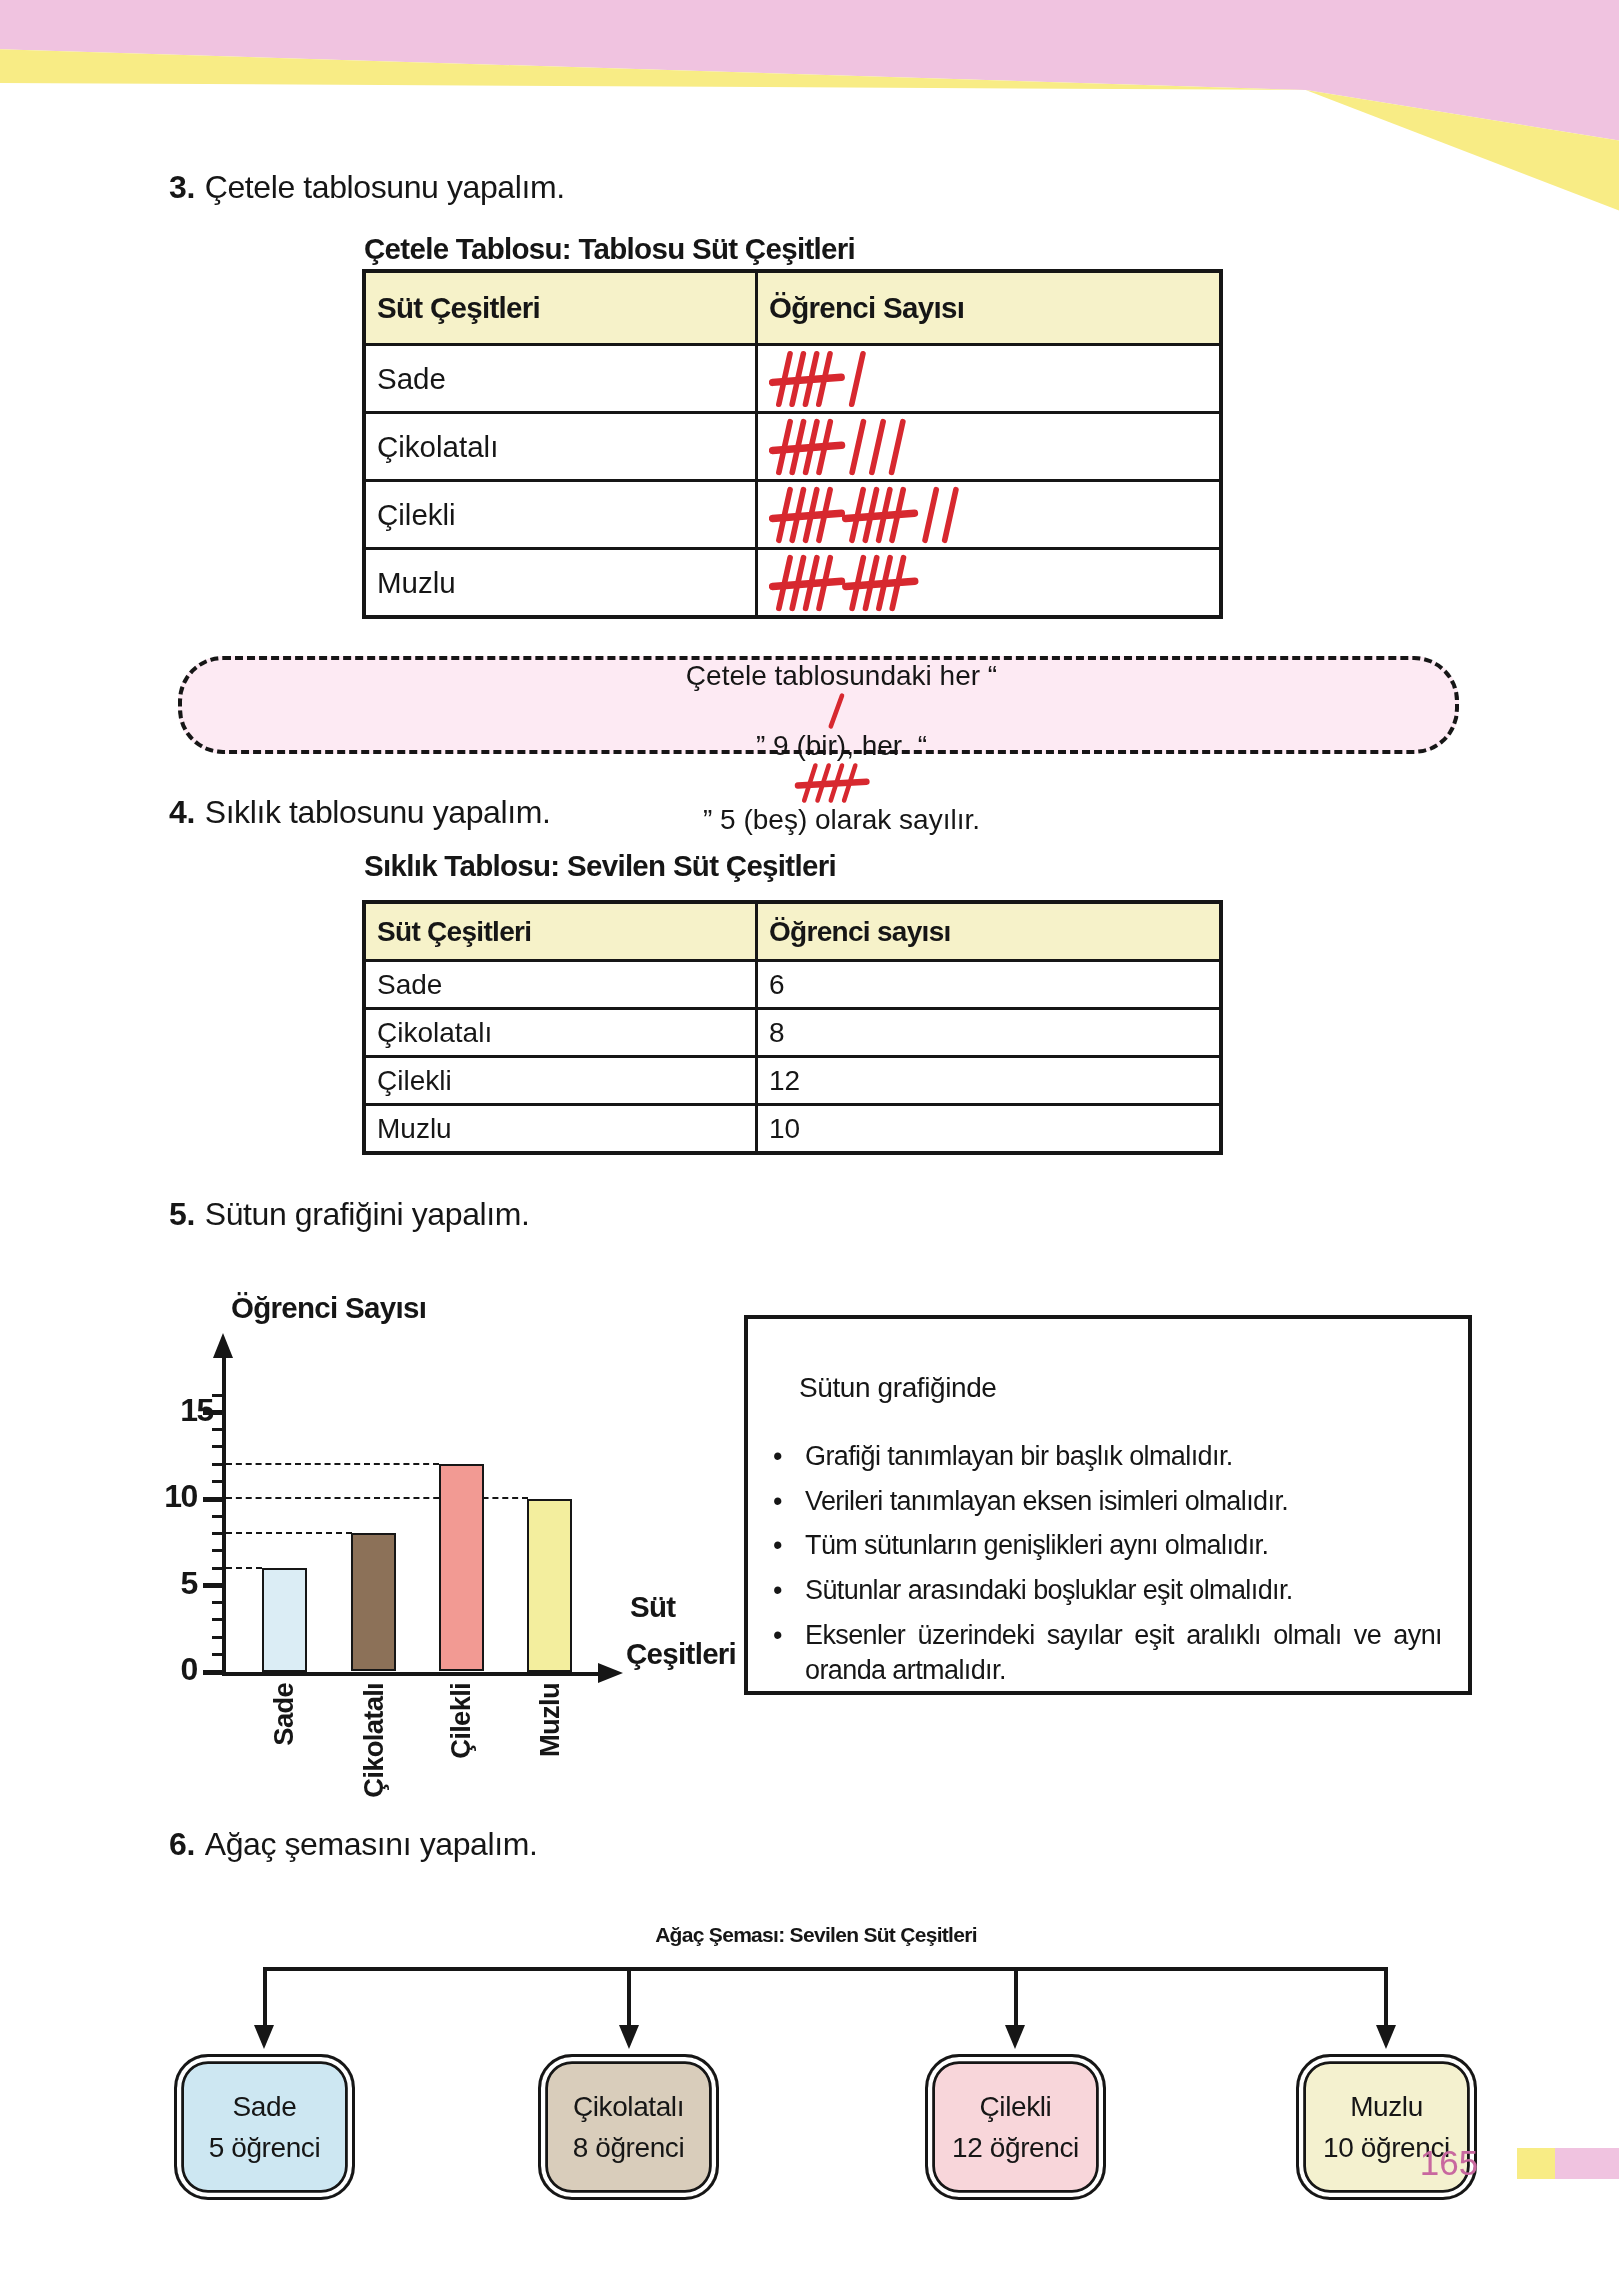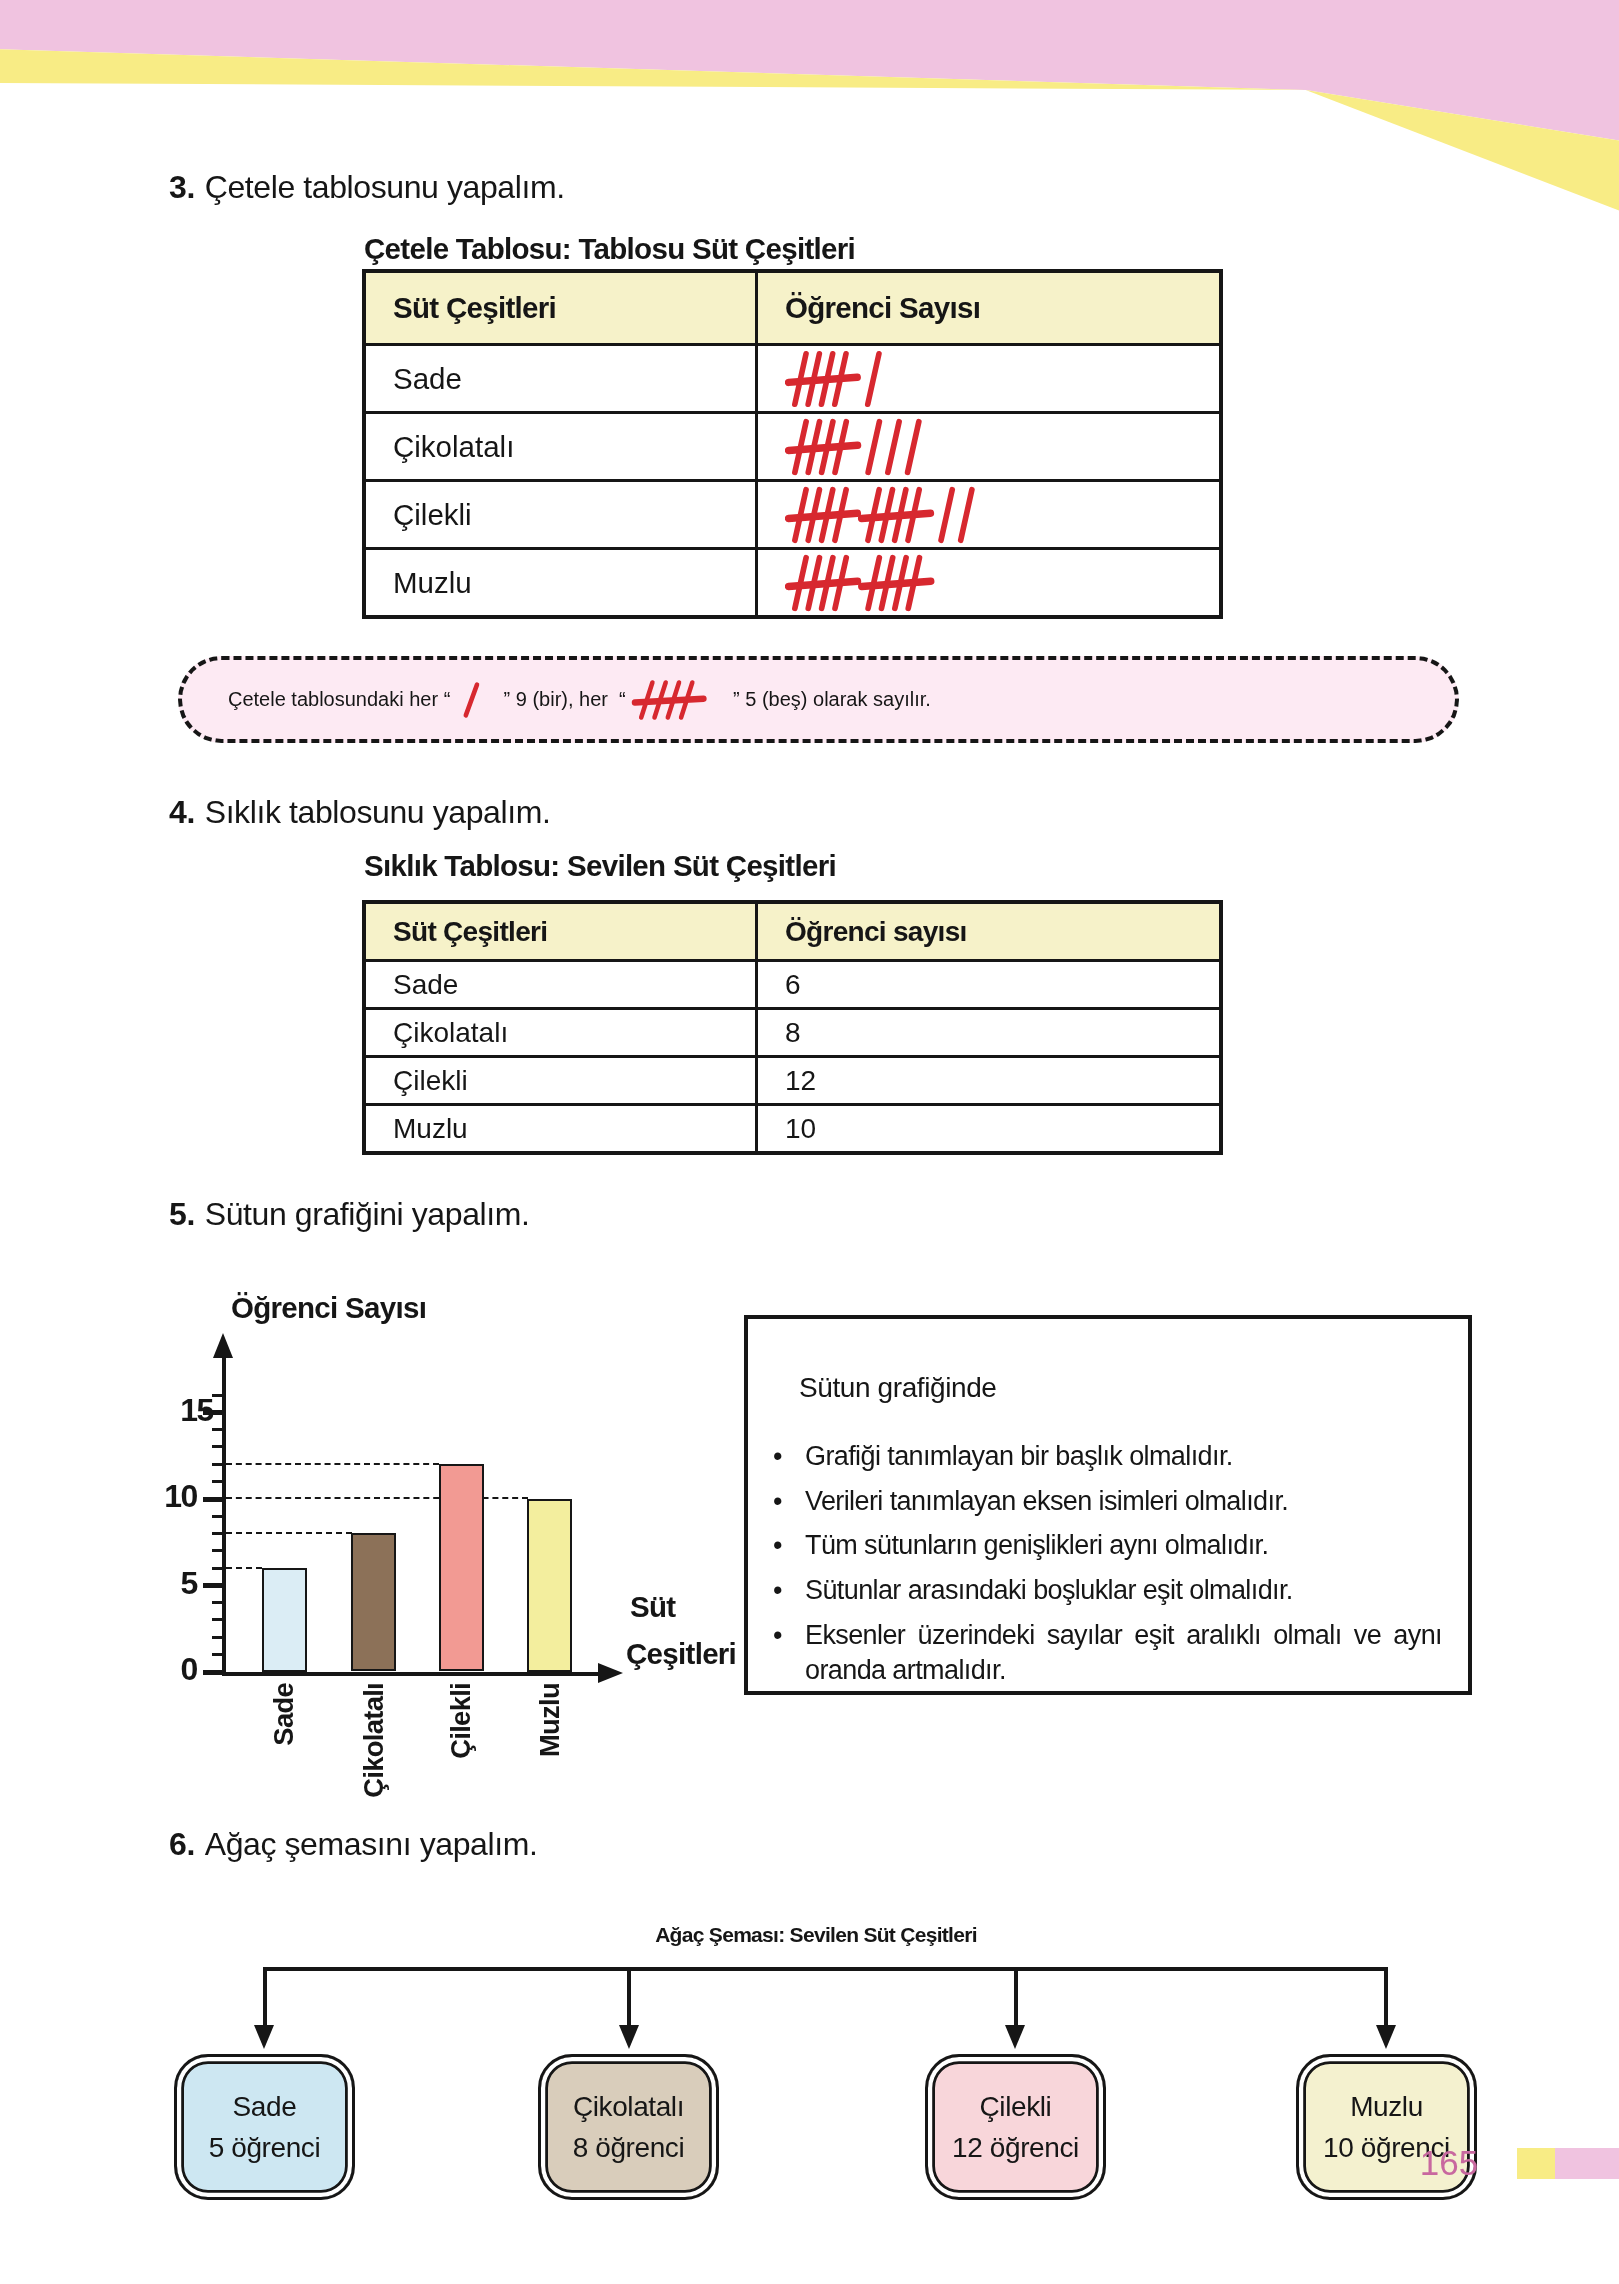--- a/index.html
+++ b/index.html
@@ -10,35 +10,35 @@
   .abs{position:absolute;}
   
   .sec-heading{position:absolute; left:169px; font-size:32px; letter-spacing:-0.4px; white-space:nowrap;}
   .sec-heading .num{font-weight:bold; margin-right:9.8px;}
   
   .tcaption{position:absolute; left:364px; font-size:29.5px; font-weight:bold; letter-spacing:-0.7px; white-space:nowrap;}
   
   .dtable{position:absolute; left:362px; width:861px; border:4.2px solid #161616; box-sizing:border-box; background:#fff;}
   .trow{display:flex; border-top:3.5px solid #161616; box-sizing:border-box;}
   .trow:first-child{border-top:none;}
-  .tcell{box-sizing:border-box; display:flex; align-items:center; padding-left:27px;}
+  .tcell{box-sizing:border-box; display:flex; align-items:center; padding-left:11px;}
   .tcell.c1{width:392px; border-right:3.5px solid #161616;}
   .tcell.c2{flex:1;}
   .thead .tcell{background:#f6f2c9; font-weight:bold; font-size:29.5px; letter-spacing:-0.7px;}
   .t1 .trow{height:68px;}
   .t1 .trow.thead{height:70px;}
   .t1 .tcell{font-size:29.5px;}
   .t2 .trow{height:48px;}
   .t2 .trow.thead{height:55px;}
   .t2 .tcell{font-size:28px;}
   
   #note-box{
-    position:absolute; left:178px; top:656px; width:1281px; height:87px;
+    position:absolute; left:178px; top:656px; width:1281px; height:98px;
     background:#fdeaf3; border:4.9px dashed #161616; border-radius:45px; box-sizing:border-box;
-    display:flex; align-items:center; padding-left:46px; font-size:20px; white-space:pre;
+    display:flex; align-items:center; padding-left:46px; font-size:28px; white-space:pre;flex-direction:column;
   }
   #note-box .tally-inline{display:inline-block; margin:0 5.6px;}
   
   .chart-text{position:absolute; font-weight:bold; letter-spacing:-0.7px; font-size:29.5px; white-space:nowrap;}
   
   #info-box{position:absolute; left:744px; top:1315px; width:728px; height:380px;
     border:4.2px solid #161616; box-sizing:border-box; background:#fff;}
   #info-title{position:absolute; left:51px; top:53px; font-size:28px; letter-spacing:-0.4px;}
   .bullet-row{position:absolute; left:25px; width:669px; display:flex;}
   .bullet-dot{width:32px; font-size:27px; line-height:35px; flex:none;}

